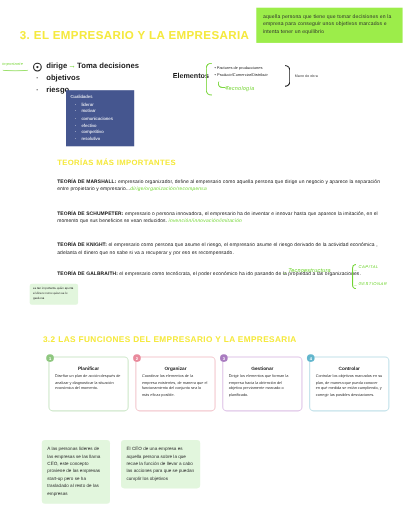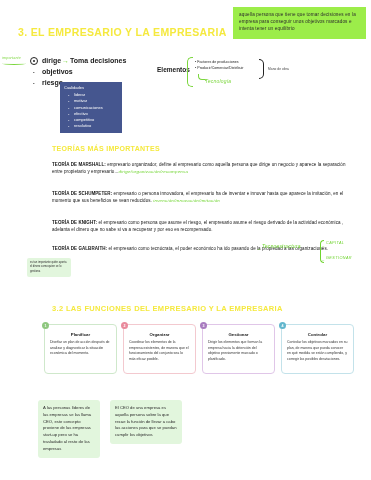--- a/index.html
+++ b/index.html
@@ -292,21 +292,21 @@
     white-space: nowrap;
   }
   .te-capital { left: 326px; top: 241px; }
   .te-gestionar { left: 326px; top: 256px; }
   .te-dash1 { position: absolute; left: 322px; top: 243px; font-size: 4px; color:#6fd42f; }
   .te-dash2 { position: absolute; left: 322px; top: 257px; font-size: 4px; color:#6fd42f; }
 
   
   .sec-funciones {
     position: absolute;
-    left: 52px;
+    left: 39px;
     top: 304px;
     font-size: 7.5px;
     font-weight: bold;
     color: #f5e93f;
     letter-spacing: 0.35px;
   }
 
   .cards {
     position: absolute;
     left: 44px;

